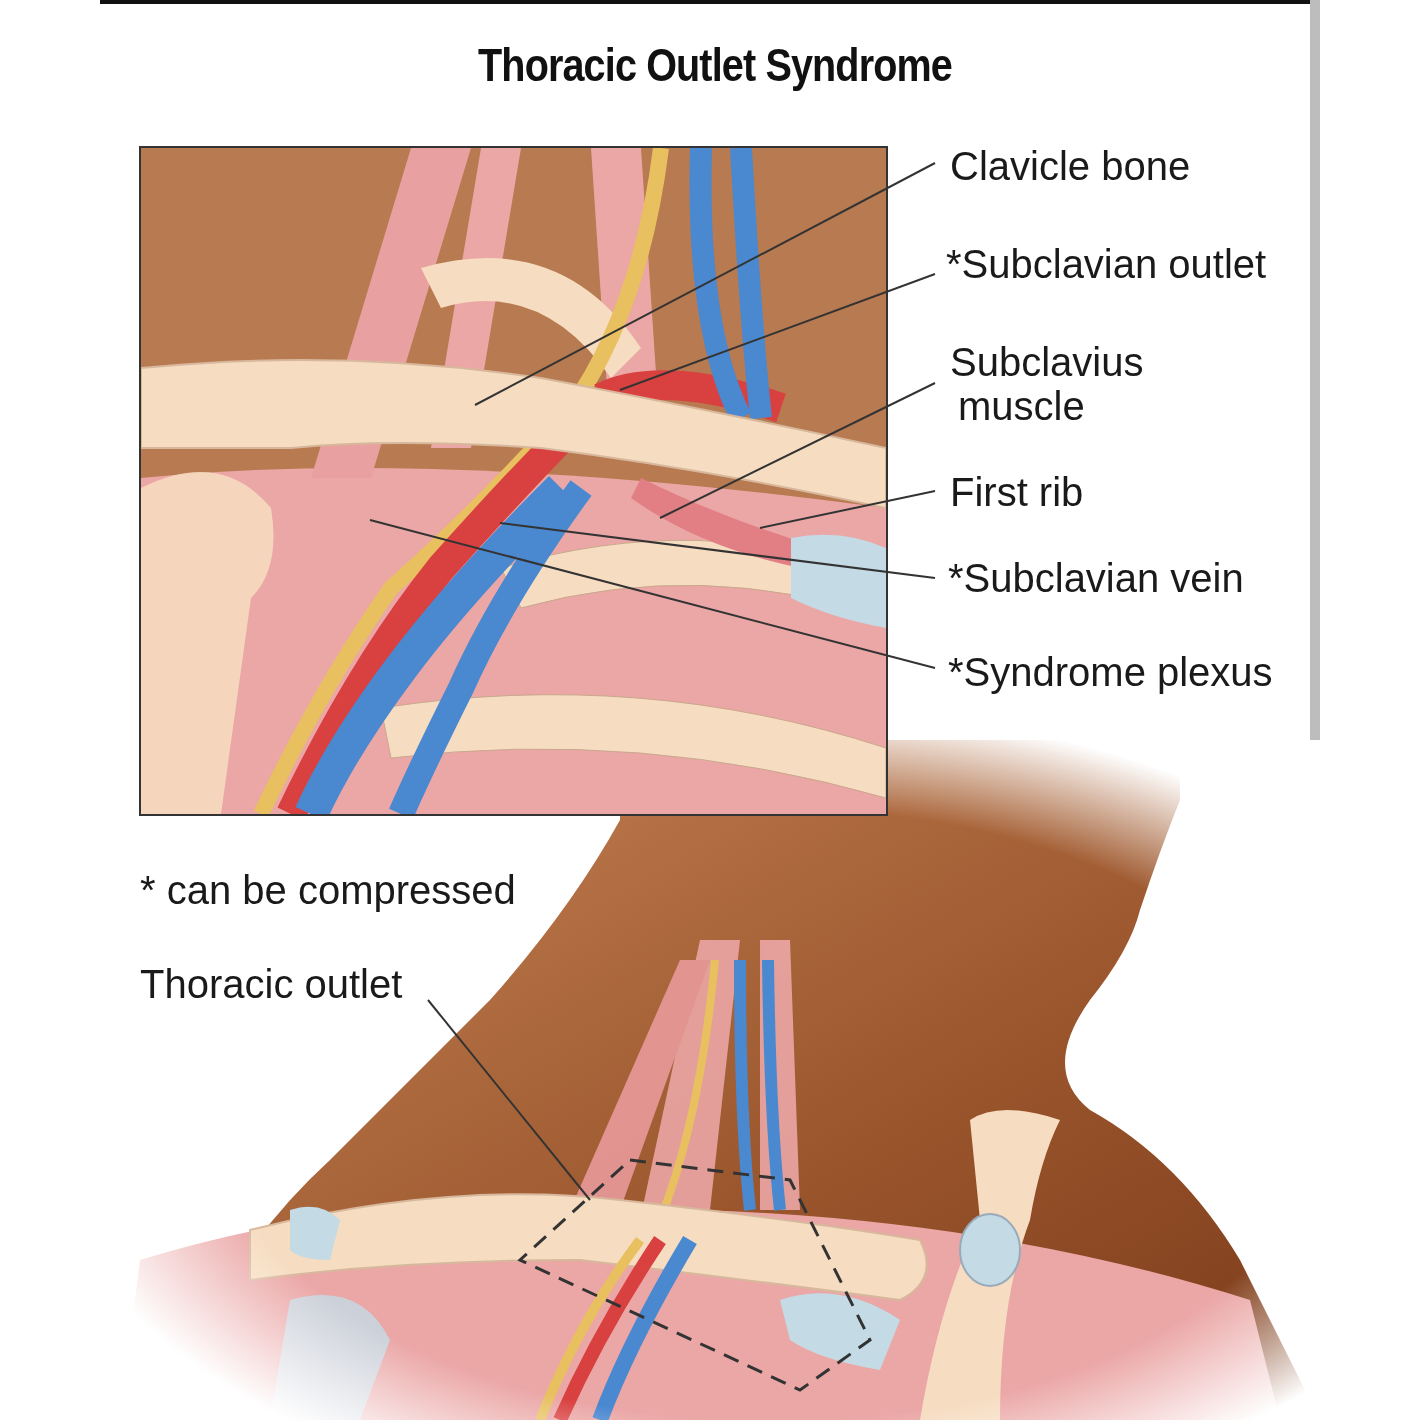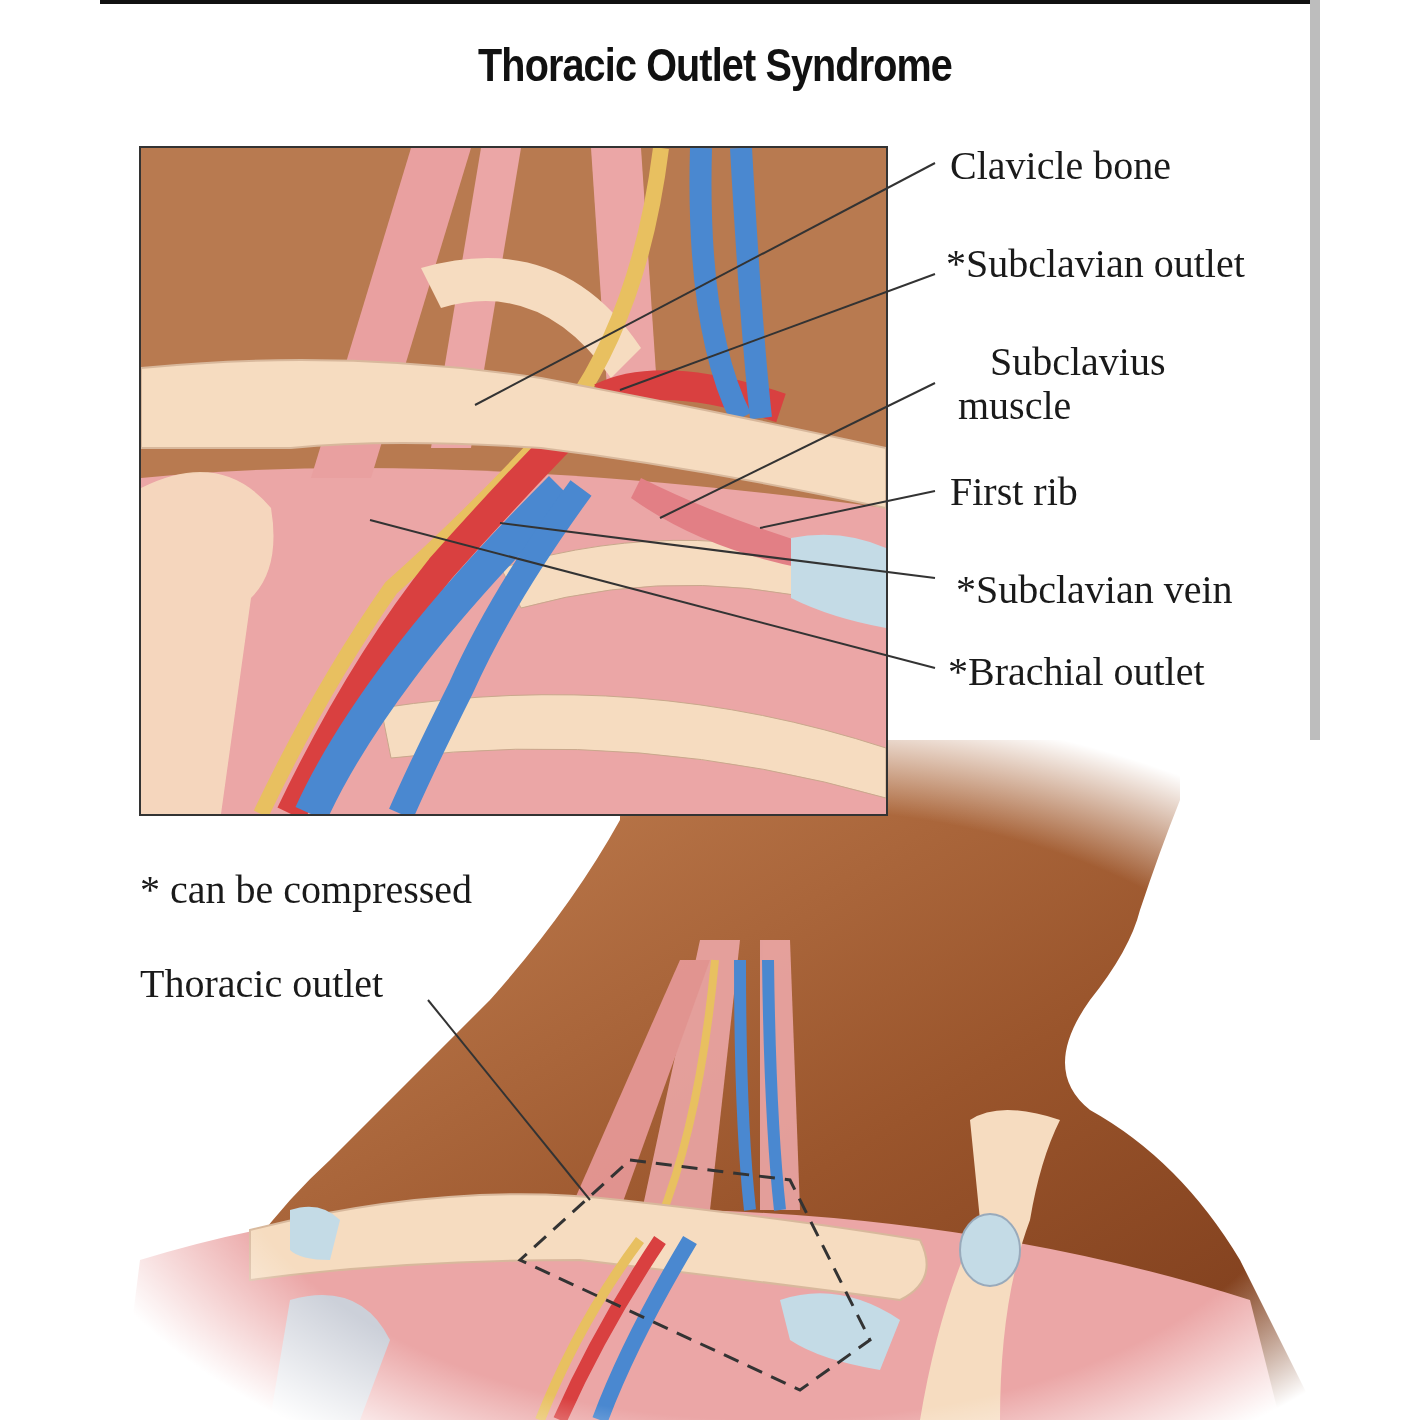--- a/index.html
+++ b/index.html
@@ -3,21 +3,21 @@
 <meta charset="utf-8">
 <style>
   html,body{margin:0;padding:0;}
   body{width:1420px;height:1420px;background:#ffffff;position:relative;overflow:hidden;
        font-family:"Liberation Sans", sans-serif;}
   .topbar{position:absolute;left:100px;top:0;width:1212px;height:4px;background:#111;}
   .rightbar{position:absolute;left:1310px;top:0;width:10px;height:740px;background:#bdbdbd;}
   .title{position:absolute;left:0;top:38px;width:1430px;text-align:center;font-size:46px;font-weight:bold;
          color:#111;letter-spacing:-1px;transform:scaleX(0.86);transform-origin:715px 0;}
   .inset{position:absolute;left:139px;top:146px;width:745px;height:666px;border:2px solid #333;overflow:hidden;background:#b87a50;}
-  .label{position:absolute;font-size:40px;color:#1a1a1a;line-height:44px;white-space:nowrap;font-family:Liberation Serif, serif;}
+  .label{position:absolute;font-size:40px;color:#1a1a1a;line-height:44px;white-space:nowrap;}
   .lbl-svg{position:absolute;left:0;top:0;width:1420px;height:1420px;pointer-events:none;}
   .bottom{position:absolute;left:100px;top:740px;width:1220px;height:680px;}
 </style>
 </head>
 <body>
 
 <div class="topbar"></div>
 <div class="rightbar"></div>
 
 <div class="title">Thoracic Outlet Syndrome</div>
@@ -107,20 +107,20 @@
     <line x1="660" y1="518" x2="935" y2="383"></line>
     <line x1="760" y1="528" x2="935" y2="491"></line>
     <line x1="500" y1="523" x2="935" y2="578"></line>
     <line x1="370" y1="520" x2="935" y2="668"></line>
     <line x1="428" y1="1000" x2="590" y2="1200"></line>
   </g>
 </svg>
 
 <div class="label" style="left:950px;top:144px;">Clavicle bone</div>
 <div class="label" style="left:946px;top:242px;">*Subclavian outlet</div>
-<div class="label" style="left:990px;top:340px;">Subclavius</div>
+<div class="label" style="left:950px;top:340px;">Subclavius</div>
 <div class="label" style="left:950px;top:384px;margin-left:8px;">muscle</div>
 <div class="label" style="left:950px;top:470px;text-align:right;">First rib</div>
-<div class="label" style="left:948px;top:568px;margin-left:8px;">*Subclavian vein</div>
-<div class="label" style="left:948px;top:650px;">*Brachial outlet</div>
+<div class="label" style="left:948px;top:556px;">*Subclavian vein</div>
+<div class="label" style="left:948px;top:650px;">*Syndrome plexus</div>
 
 <div class="label" style="left:140px;top:868px;">* can be compressed</div>
 <div class="label" style="left:140px;top:962px;">Thoracic outlet</div>
 
 </body></html>

